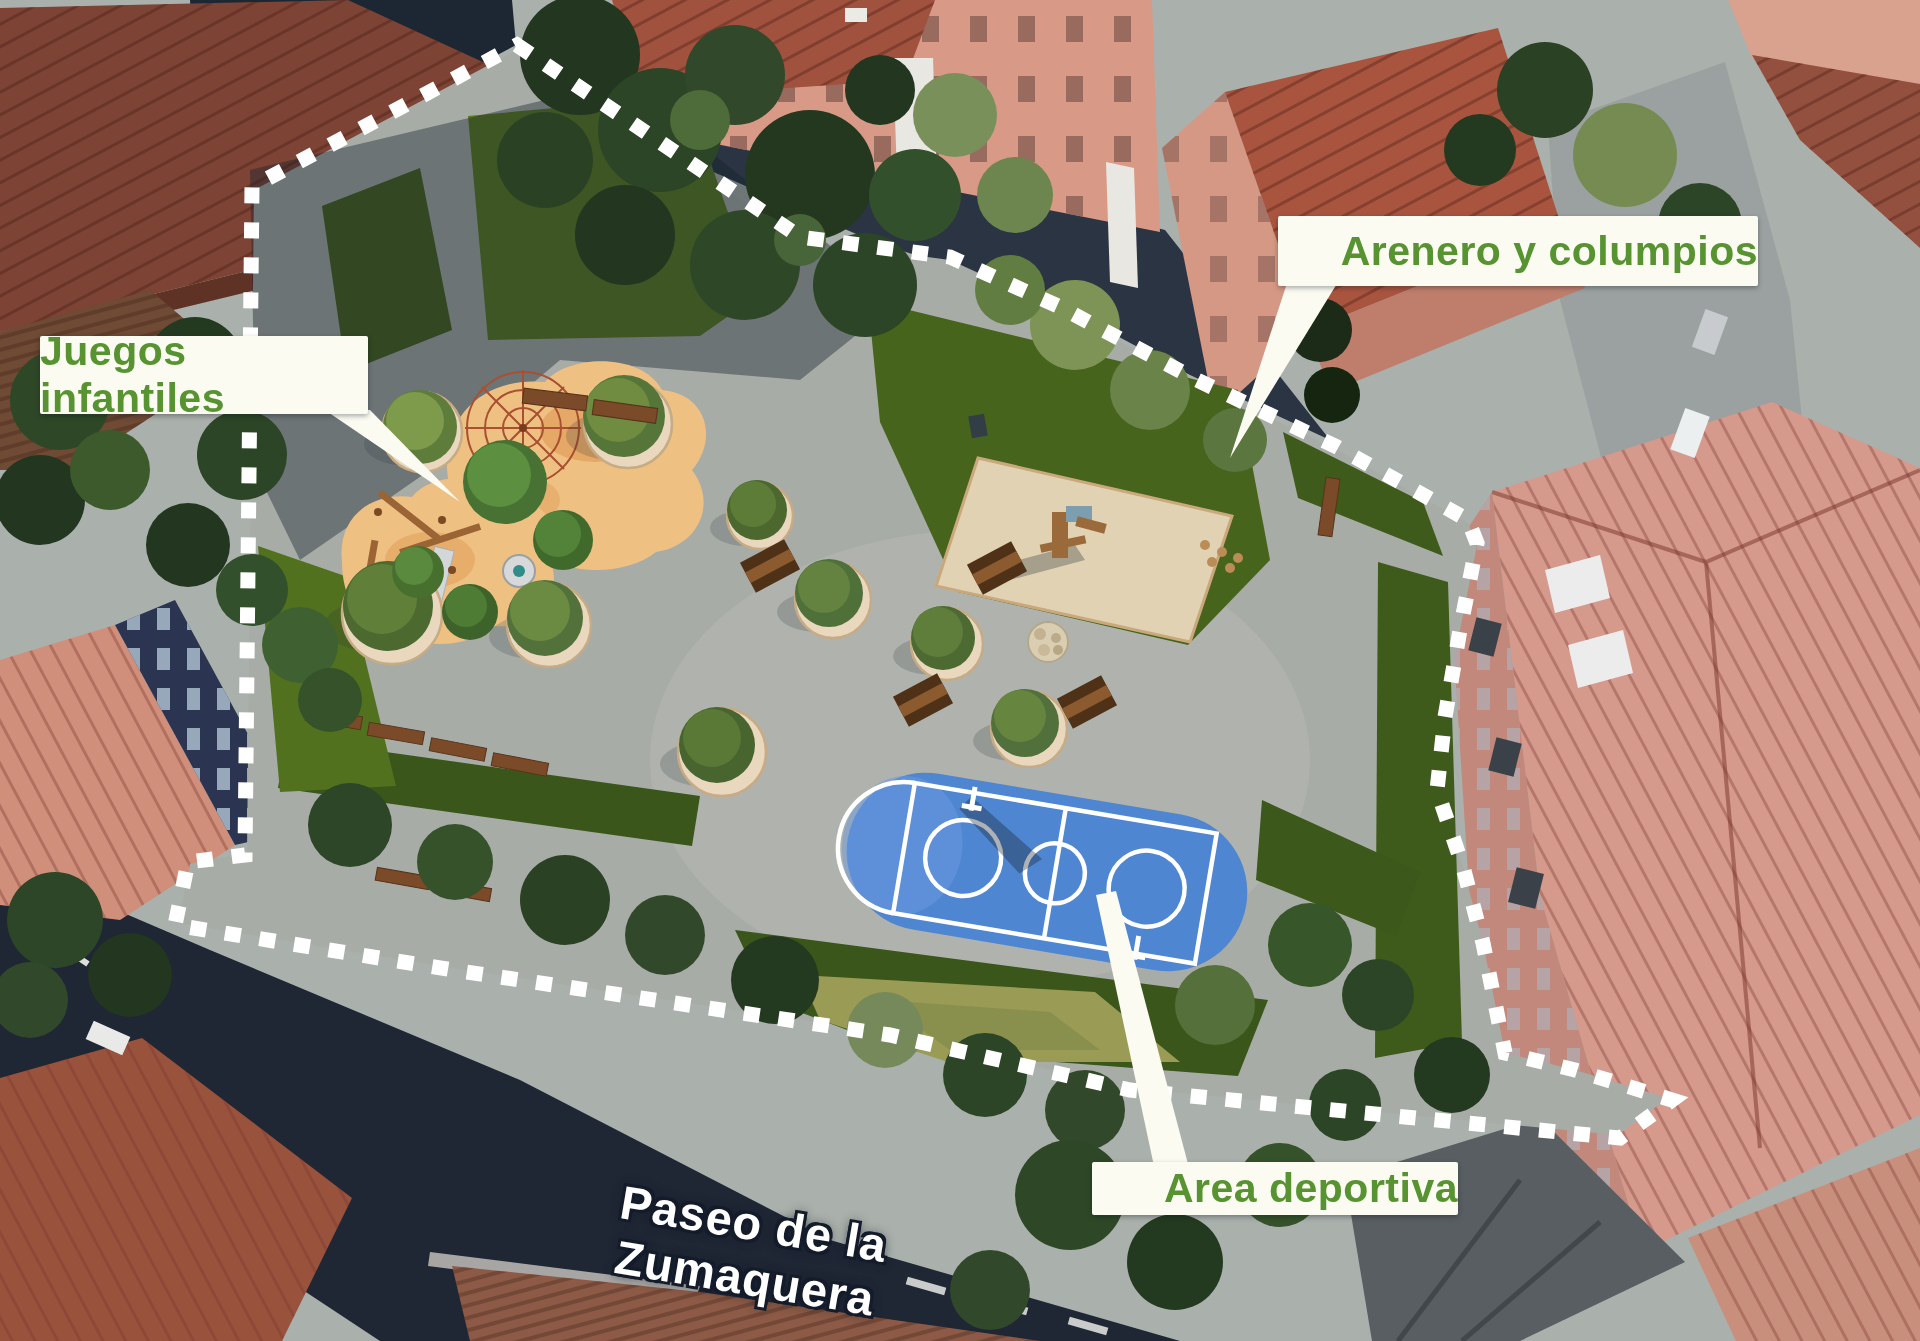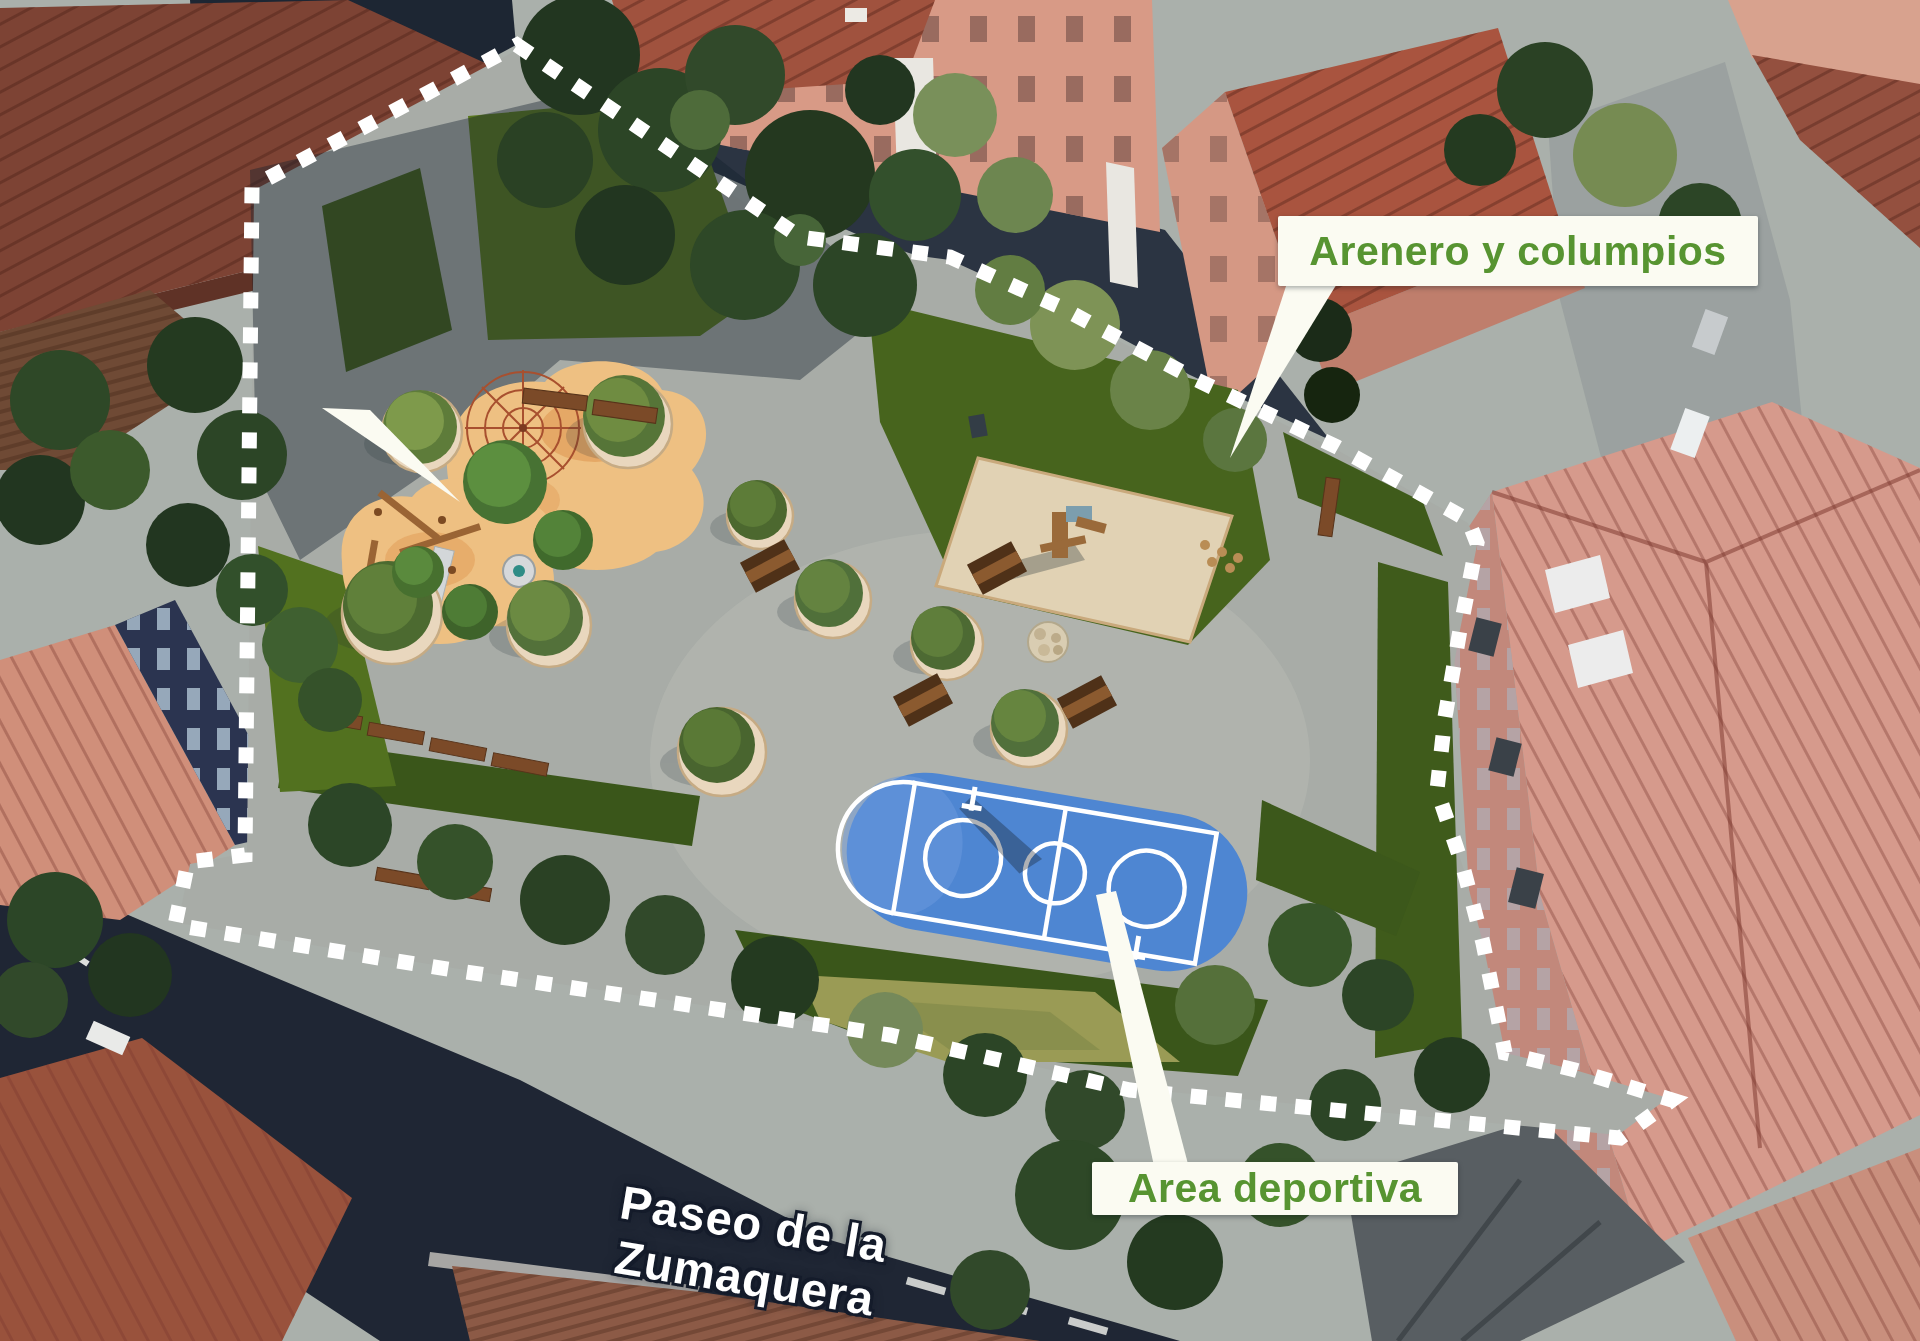--- a/index.html
+++ b/index.html
@@ -5,21 +5,21 @@
   :root{
     --label-green:#579431; --label-bg:#fbfbf2; --boundary-white:#ffffff;
     --court-blue:#4e86d2; --sand-orange:#eec082; --planter-sand:#e9d7be;
     --paving-gray:#a8aca7; --lawn-green:#5a781e; --hedge-green:#3c581b;
     --street-dark:#1f2634; --roof-terracotta:#a0523e; --wall-salmon:#d89a86;
   }
   html,body{margin:0;padding:0;background:#222;}
   .stage{position:relative;width:1920px;height:1341px;overflow:hidden;
          font-family:"Liberation Sans",sans-serif;background:#aab0ab;}
   .stage svg{position:absolute;left:0;top:0;}
-  .annotation{position:absolute;display:flex;align-items:center;justify-content:center;
+  .annotation{position:absolute;display:flex;align-items:center;justify-content:flex-end;
     background:var(--label-bg);color:var(--label-green);font-weight:bold;
     box-shadow:0 2px 5px rgba(10,20,30,.35);border-radius:2px;letter-spacing:.5px;}
   #lbl-juegos{left:40px;top:336px;width:328px;height:78px;font-size:41px;}
   #lbl-arenero{left:1278px;top:216px;width:480px;height:70px;font-size:41px;}
   #lbl-area{left:1092px;top:1162px;width:366px;height:53px;font-size:41px;}
   .street-name{position:absolute;left:488px;top:1152px;width:530px;text-align:center;
     transform:rotate(9.5deg);transform-origin:left center;
     color:#fff;font-weight:bold;font-size:47px;letter-spacing:1px;
     text-shadow:-3px -3px 0 #141b2a,3px -3px 0 #141b2a,-3px 3px 0 #141b2a,
                 3px 3px 0 #141b2a,0 0 12px #141b2a;}
@@ -389,20 +389,23 @@
 
   <polygon points="517,45 800,237 950,257 1060,307 1193,378 1337,447 1468,520 1477,543 1460,630 1445,717 1437,790 1463,867 1483,943 1505,1053 1575,1070 1672,1100 1620,1138 1130,1090 890,1035 453,970 175,925 188,862 245,855 252,187" fill="none" style="stroke:var(--boundary-white)" stroke-width="15" stroke-dasharray="16 19" stroke-linecap="butt" stroke-linejoin="miter"></polygon>
 
   <g style="fill:var(--label-bg)">
     <polygon points="322,408 370,410 460,502"></polygon>
     <polygon points="1288,280 1338,282 1230,458"></polygon>
     <polygon points="1096,895 1116,891 1188,1164 1154,1166"></polygon>
   </g>
 </svg>
 
+<div class="annotation" id="lbl-juegos">
+  <span>Juegos infantiles</span>
+</div>
 <div class="annotation" id="lbl-arenero">
   <span>Arenero y columpios</span>
 </div>
 <div class="annotation" id="lbl-area">
   <span>Area deportiva</span>
 </div>
 <div class="street-name">Paseo de la Zumaquera</div>
 </div>
 
 </body></html>

